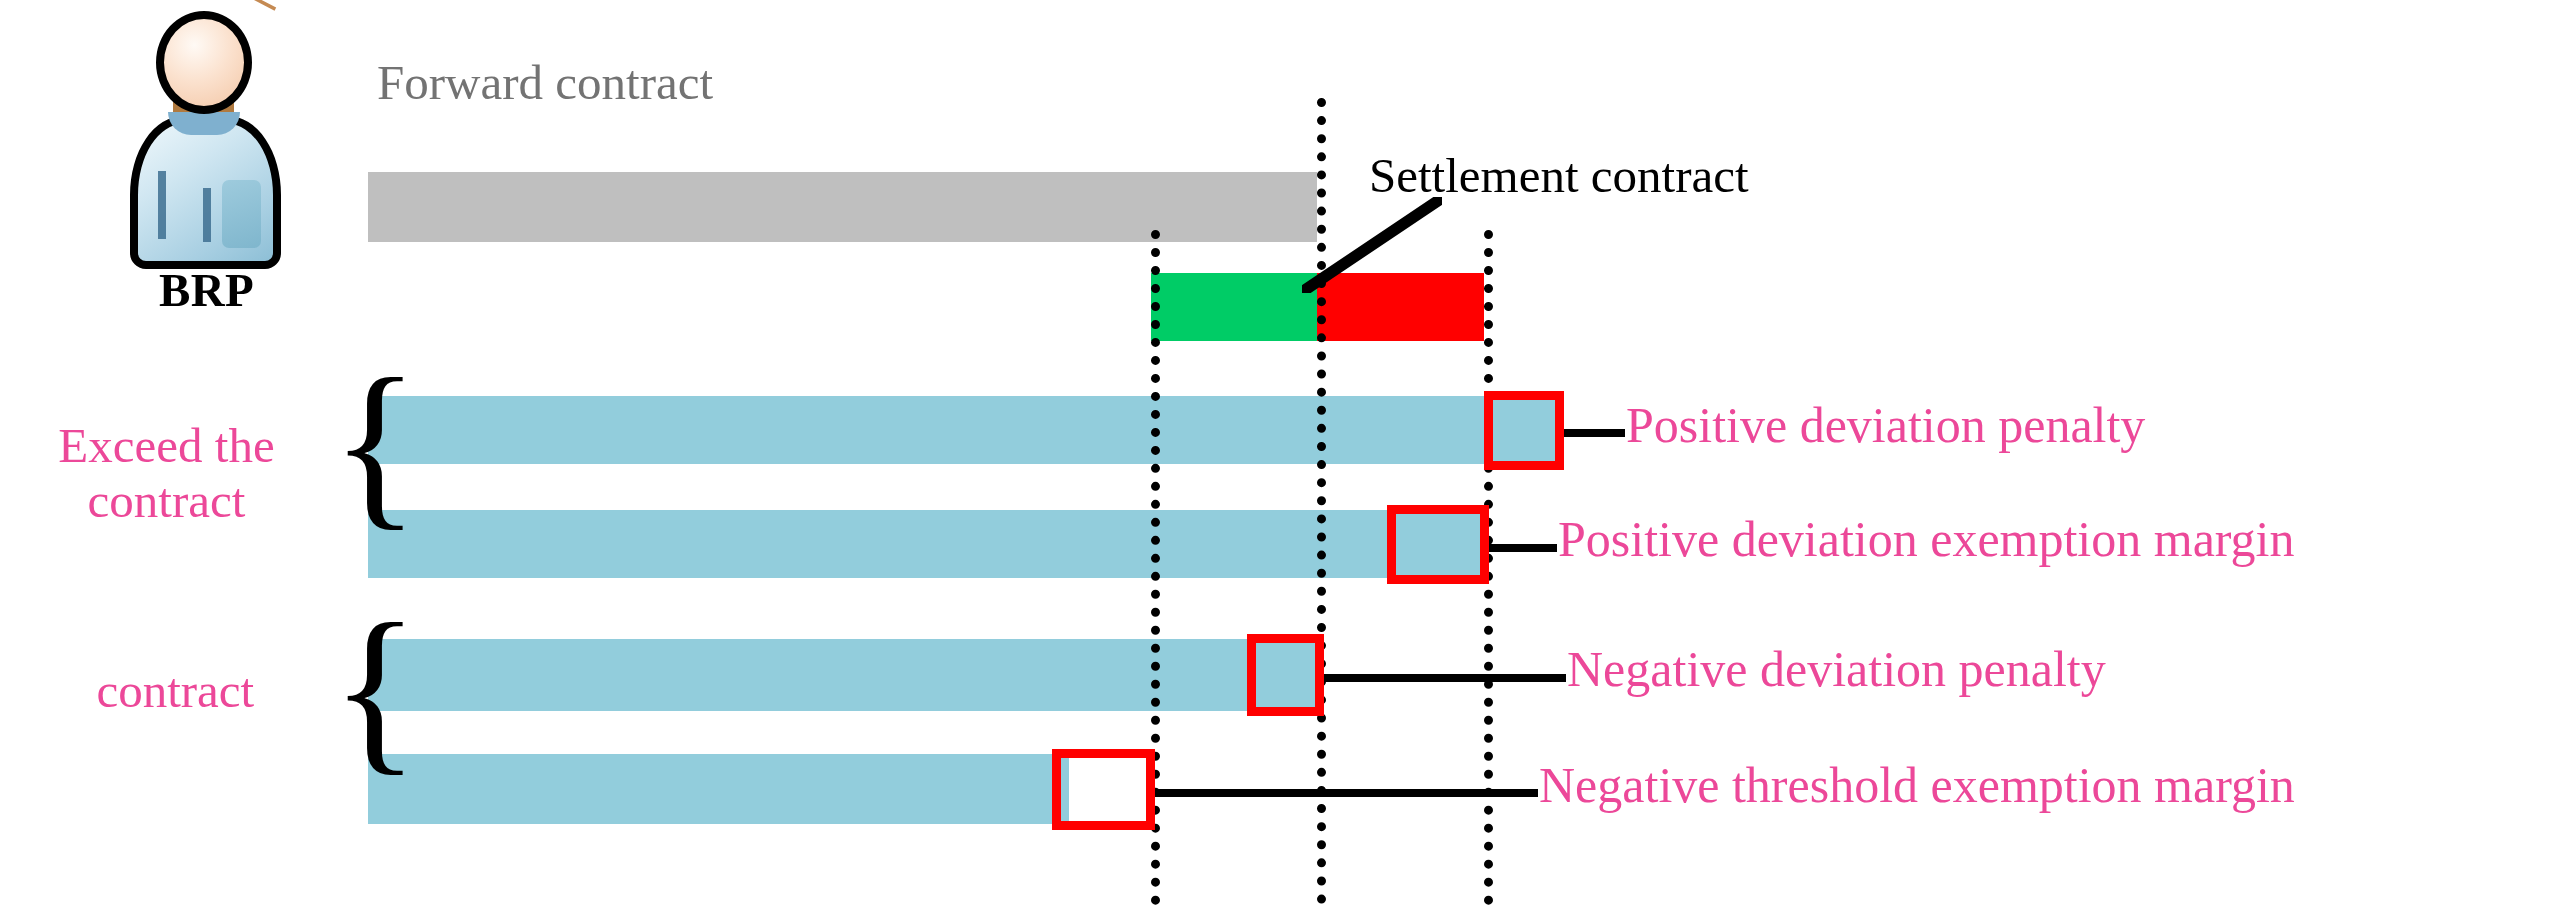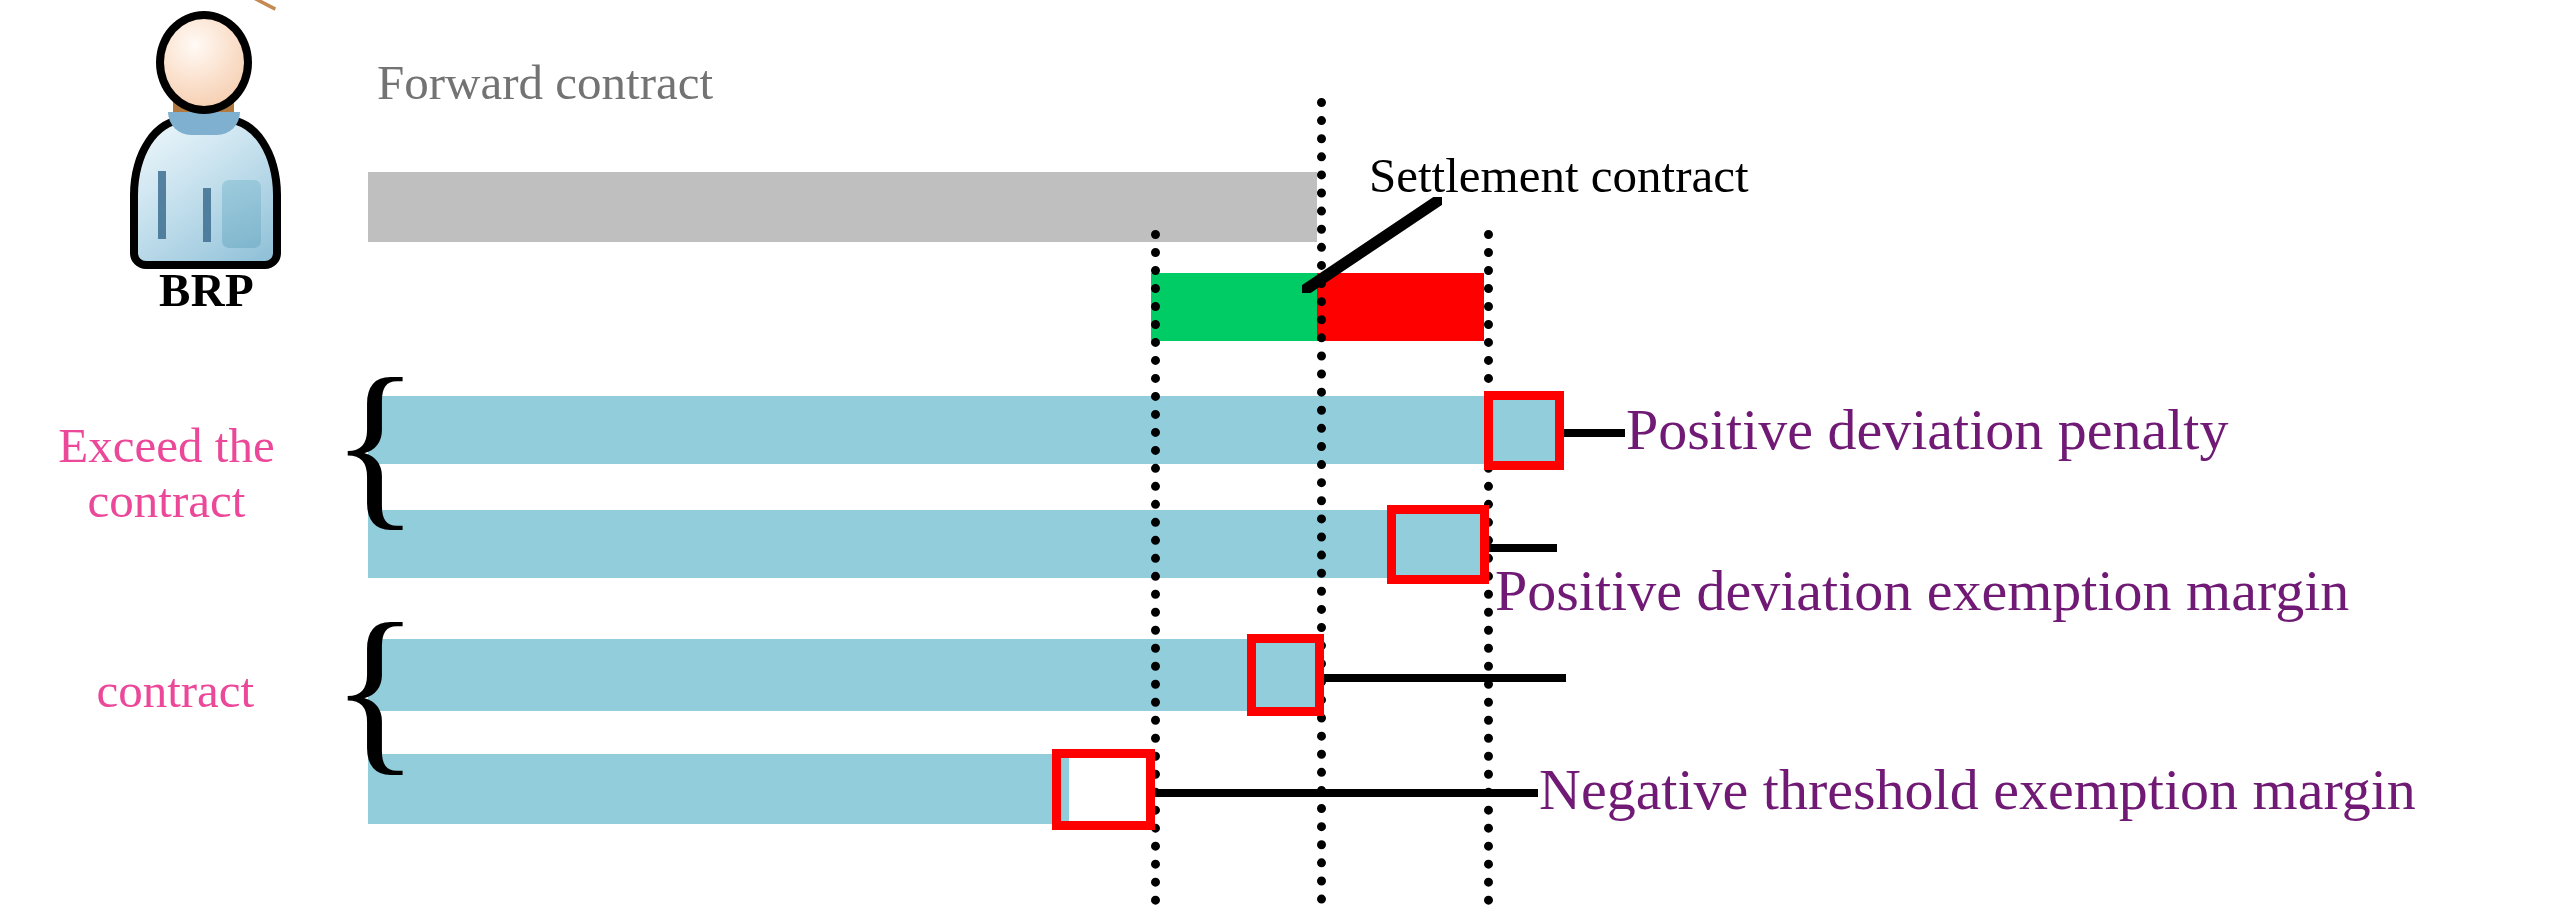--- a/index.html
+++ b/index.html
@@ -146,26 +146,26 @@
   #leader-2 { left: 1489px; top: 544px;  width: 68px; }
   #leader-3 { left: 1324px; top: 674px;  width: 242px; }
   #leader-4 { left: 1155px; top: 789px;  width: 383px; }
   #threshold-leader {
     left: 1302px; top: 197px;
     width: 140px; height: 96px;
   }
 
   
   .row-label {
-    font-size: 58px;
-    color: #701a75;
+    font-size: 50px;
+    color: #ec4899;
     white-space: nowrap;
   }
   #label-positive-penalty  { left: 1626px; top: 396px; }
-  #label-positive-margin   { left: 1495px; top: 510px; margin-top: 47px; }
+  #label-positive-margin   { left: 1558px; top: 510px; }
   #label-negative-penalty  { left: 1567px; top: 640px; }
   #label-negative-margin   { left: 1539px; top: 756px; }
 
   
   .brace {
     font-size: 184px;
     line-height: 1;
     color: #000;
     font-family: "Liberation Serif", "DejaVu Serif", serif;
   }
@@ -226,20 +226,21 @@
   <svg class="abs" id="threshold-leader" viewBox="0 0 160 110">
     <path d="M4 106 L156 4" stroke="#000" stroke-width="13" fill="none" stroke-linecap="round"></path>
   </svg>
   <div class="abs leader" id="leader-1"></div>
   <div class="abs leader" id="leader-2"></div>
   <div class="abs leader" id="leader-3"></div>
   <div class="abs leader" id="leader-4"></div>
 
   <div class="abs row-label" id="label-positive-penalty">Positive deviation penalty</div>
   <div class="abs row-label" id="label-positive-margin">Positive deviation exemption margin</div>
+  <div class="abs row-label" id="label-negative-penalty">Negative deviation penalty</div>
   <div class="abs row-label" id="label-negative-margin">Negative threshold exemption margin</div>
 
   <div class="abs brace" id="brace-exceed">{</div>
   <div class="abs brace" id="brace-less">{</div>
 
   <div class="abs group-label" id="group-label-exceed">
     <div>Exceed the</div>
     <div>contract</div>
   </div>
   <div class="abs group-label" id="group-label-less">

